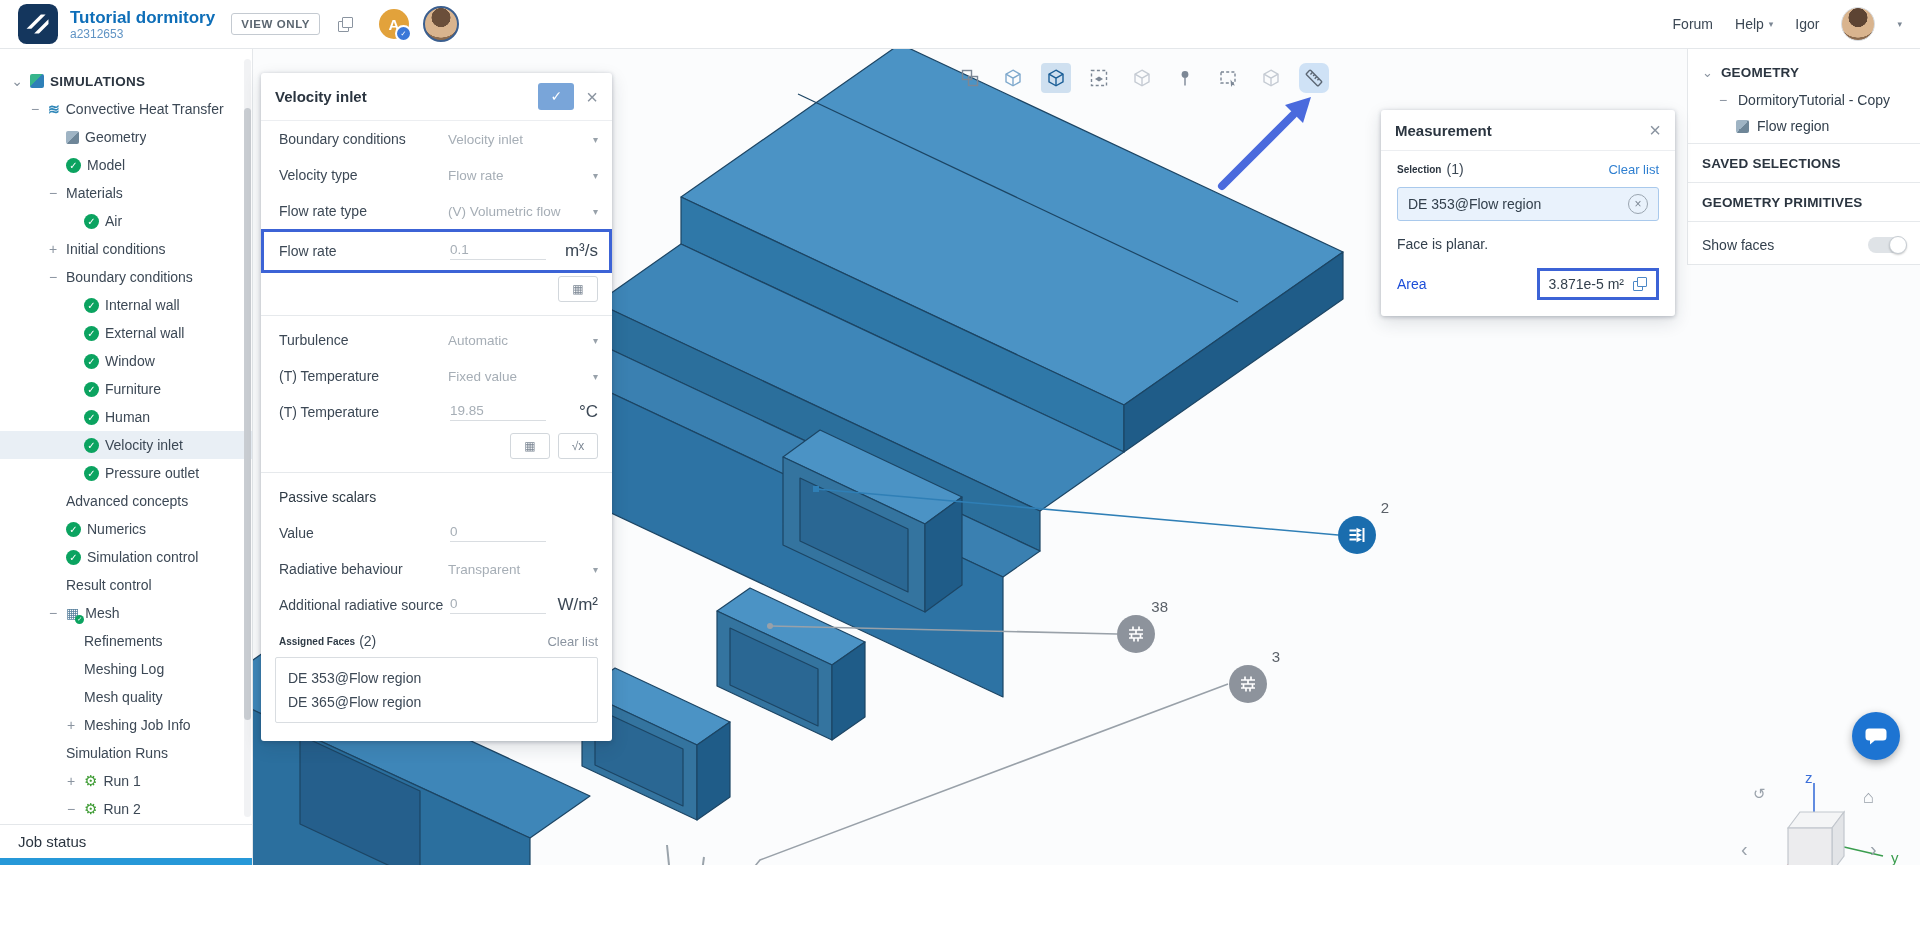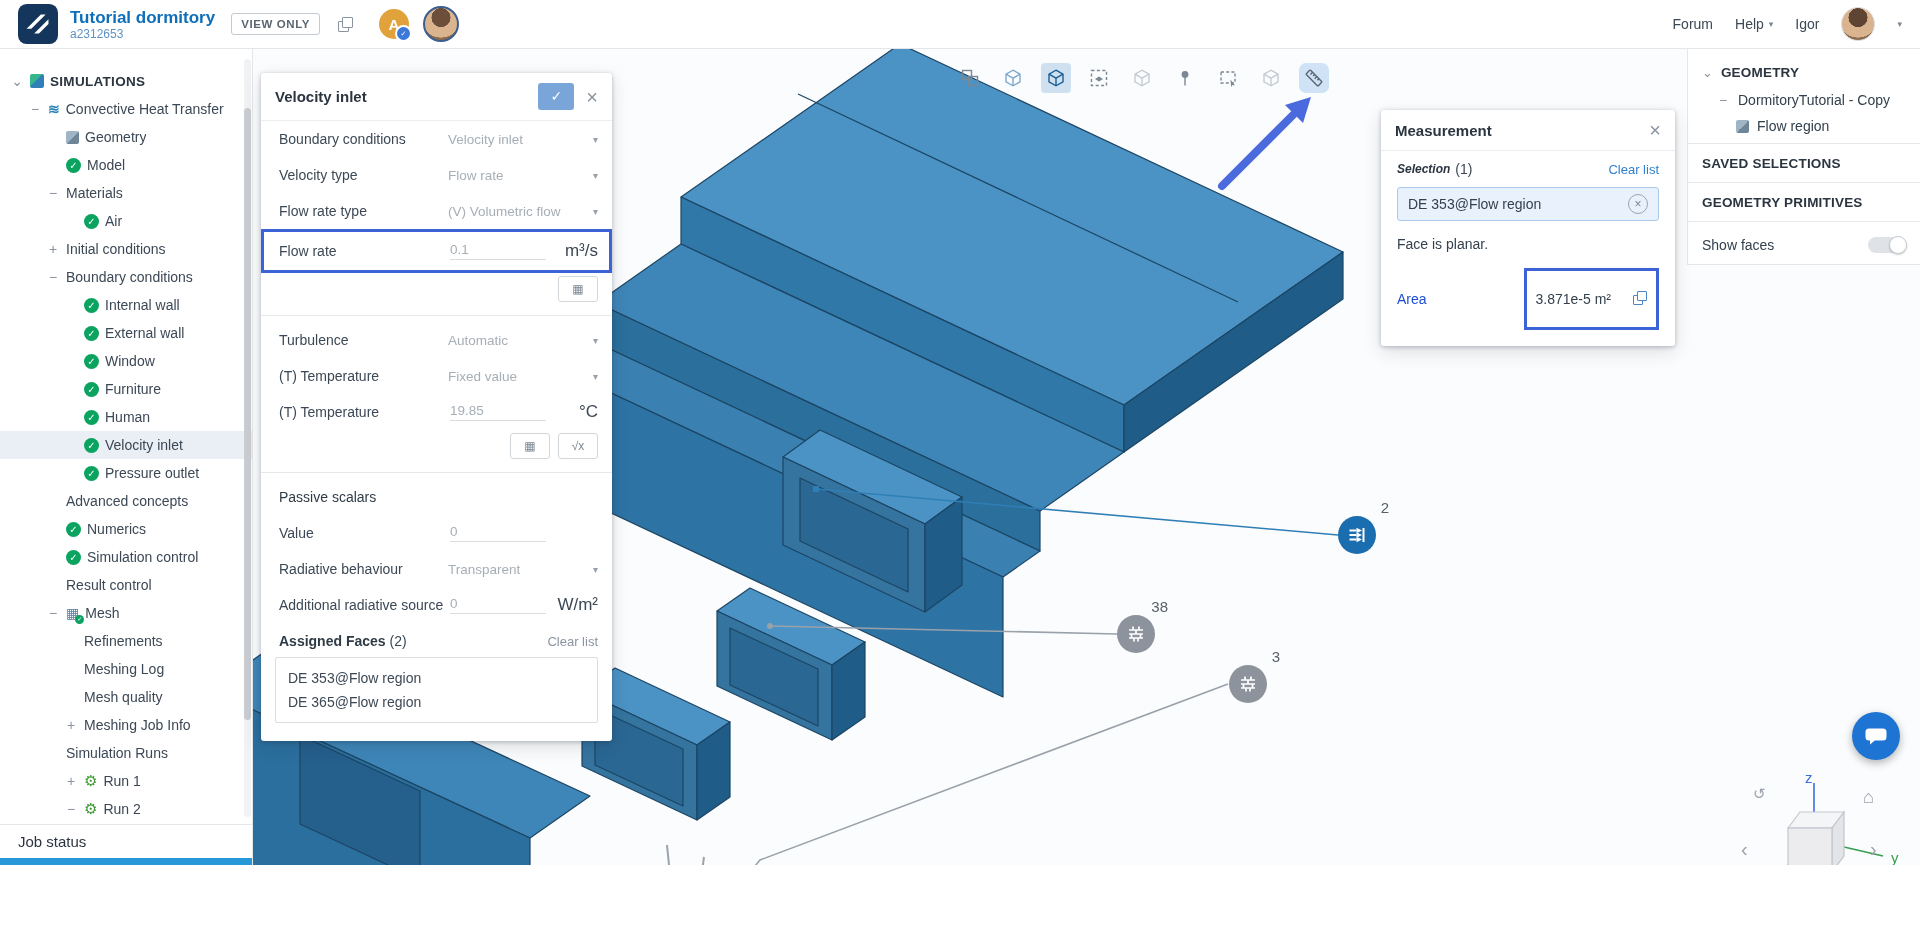--- a/index.html
+++ b/index.html
@@ -84,39 +84,39 @@
   .p-label{flex:1;font-size:14px;color:#3c4855;}
   .p-row.section .p-label{color:#2f3b46;}
   .p-select{width:150px;display:flex;align-items:center;justify-content:space-between;color:#a6aeb6;font-size:13.5px;}
   .caret{color:#98a1aa;font-size:10px;}
   .p-input{width:96px;font-size:13.5px;color:#a6aeb6;border-bottom:1px solid #d9dde1;padding-bottom:2px;}
   .p-unit{width:52px;text-align:right;font-size:17px;color:#3c4855;}
   .p-btnrow{display:flex;justify-content:flex-end;gap:8px;padding:3px 14px 7px;}
   .mini-btn{min-width:30px;height:24px;border:1px solid #d2d7dc;border-radius:3px;color:#7c8794;font-size:12px;display:flex;align-items:center;justify-content:center;background:#fff;padding:0 4px;}
   .p-div{height:1px;background:#e6e9ec;margin:6px 0;}
   .af-header{display:flex;align-items:center;padding:10px 14px 4px 18px;}
-  .af-title{font-weight:700;font-size:14px;color:#2f3b46;}
+  .af-title{font-weight:700;font-size:10px;color:#2f3b46;}
   .af-count{font-size:14px;color:#3c4855;margin-left:4px;}
   .af-clear{margin-left:auto;font-size:13px;color:#8a94a0;}
   .af-list{margin:4px 14px 12px;border:1px solid #d9dde1;border-radius:2px;padding:8px 12px;}
   .af-item{font-size:14px;color:#3c4855;line-height:24px;}
 
   .measure-panel{left:1381px;top:110px;width:294px;}
   .m-body{padding:10px 16px 16px;}
   .sel-row{display:flex;align-items:center;}
-  .sel-label{font-weight:700;font-size:12px;color:#2b3540;font-style:italic;}
+  .sel-label{font-weight:700;font-size:10px;color:#2b3540;}
   .sel-count{font-size:14px;color:#3c4855;margin-left:5px;}
   .sel-clear{margin-left:auto;font-size:13px;color:#2f7fd0;}
   .chip{margin-top:10px;height:34px;background:#e9f2fc;border:1px solid #a9c9ec;border-radius:3px;display:flex;align-items:center;padding:0 10px;box-sizing:border-box;}
   .chip-label{font-size:14px;color:#33404d;}
   .chip-x{margin-left:auto;width:18px;height:18px;border:1px solid #9aa5b0;border-radius:50%;color:#7c8794;font-size:12px;display:flex;align-items:center;justify-content:center;}
   .note{margin-top:15px;font-size:14px;color:#33404d;}
   .area-row{margin-top:16px;display:flex;align-items:center;}
   .area-label{flex:1;font-size:14px;color:#1d4ed8;}
-  .area-box{border:3px solid #3c63d6;padding:20px 9px;font-size:14px;color:#33404d;background:#fff;display:flex;align-items:flex-start;gap:22px;}
+  .area-box{border:3px solid #3c63d6;padding:5px 9px;font-size:14px;color:#33404d;background:#fff;display:flex;align-items:center;gap:9px;}
   .copy-ic2{position:relative;width:14px;height:14px;flex:0 0 auto;}
   .copy-ic2::before,.copy-ic2::after{content:"";position:absolute;width:8px;height:8px;border:1.4px solid #4b87c6;border-radius:1px;background:#fff;}
   .copy-ic2::before{left:0;top:4px;}
   .copy-ic2::after{left:4px;top:0;}
 
   
   .right-panel{position:absolute;right:0;top:49px;width:233px;background:#fff;border-left:1px solid #e4e7ea;border-bottom:1px solid #e4e7ea;z-index:25;box-sizing:border-box;padding-top:8px;}
   .rp-row{display:flex;align-items:center;height:30px;padding:0 14px;font-size:14px;color:#33404d;gap:8px;}
   .rp-head{font-weight:700;font-size:13.5px;color:#2b3540;letter-spacing:.2px;}
   .rp-chevron{color:#8a94a0;font-size:13px;}

